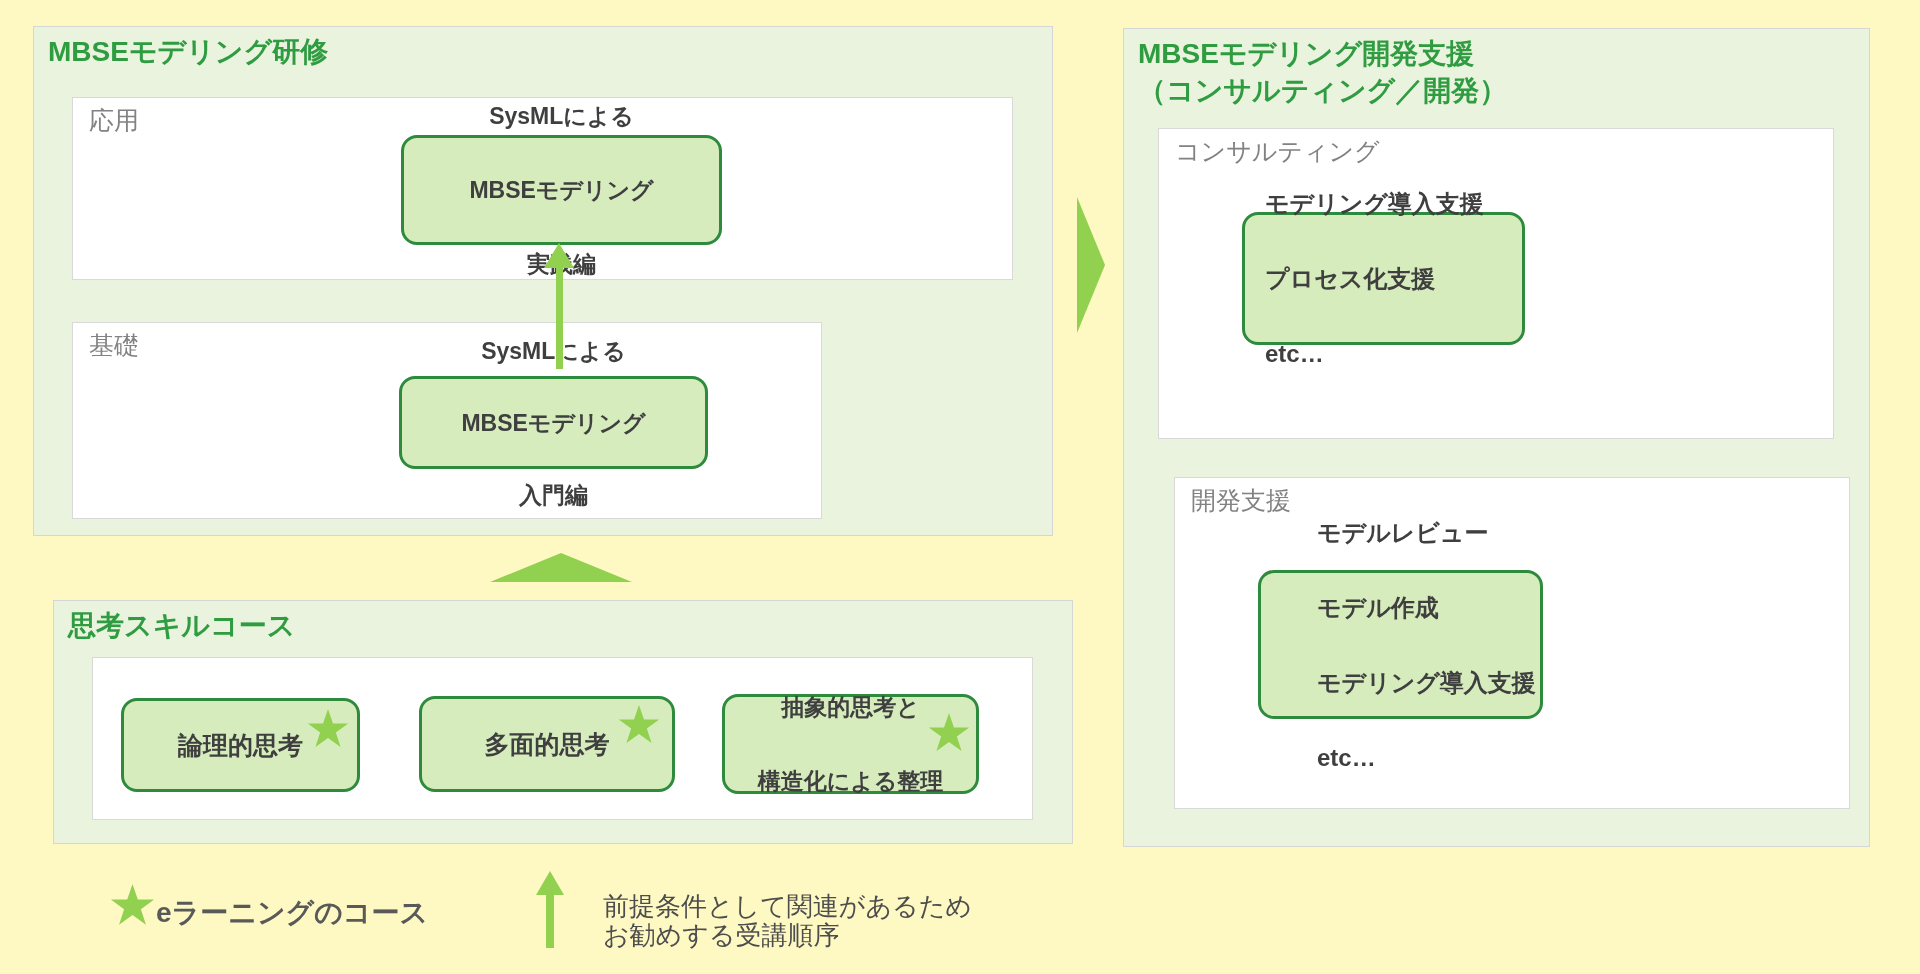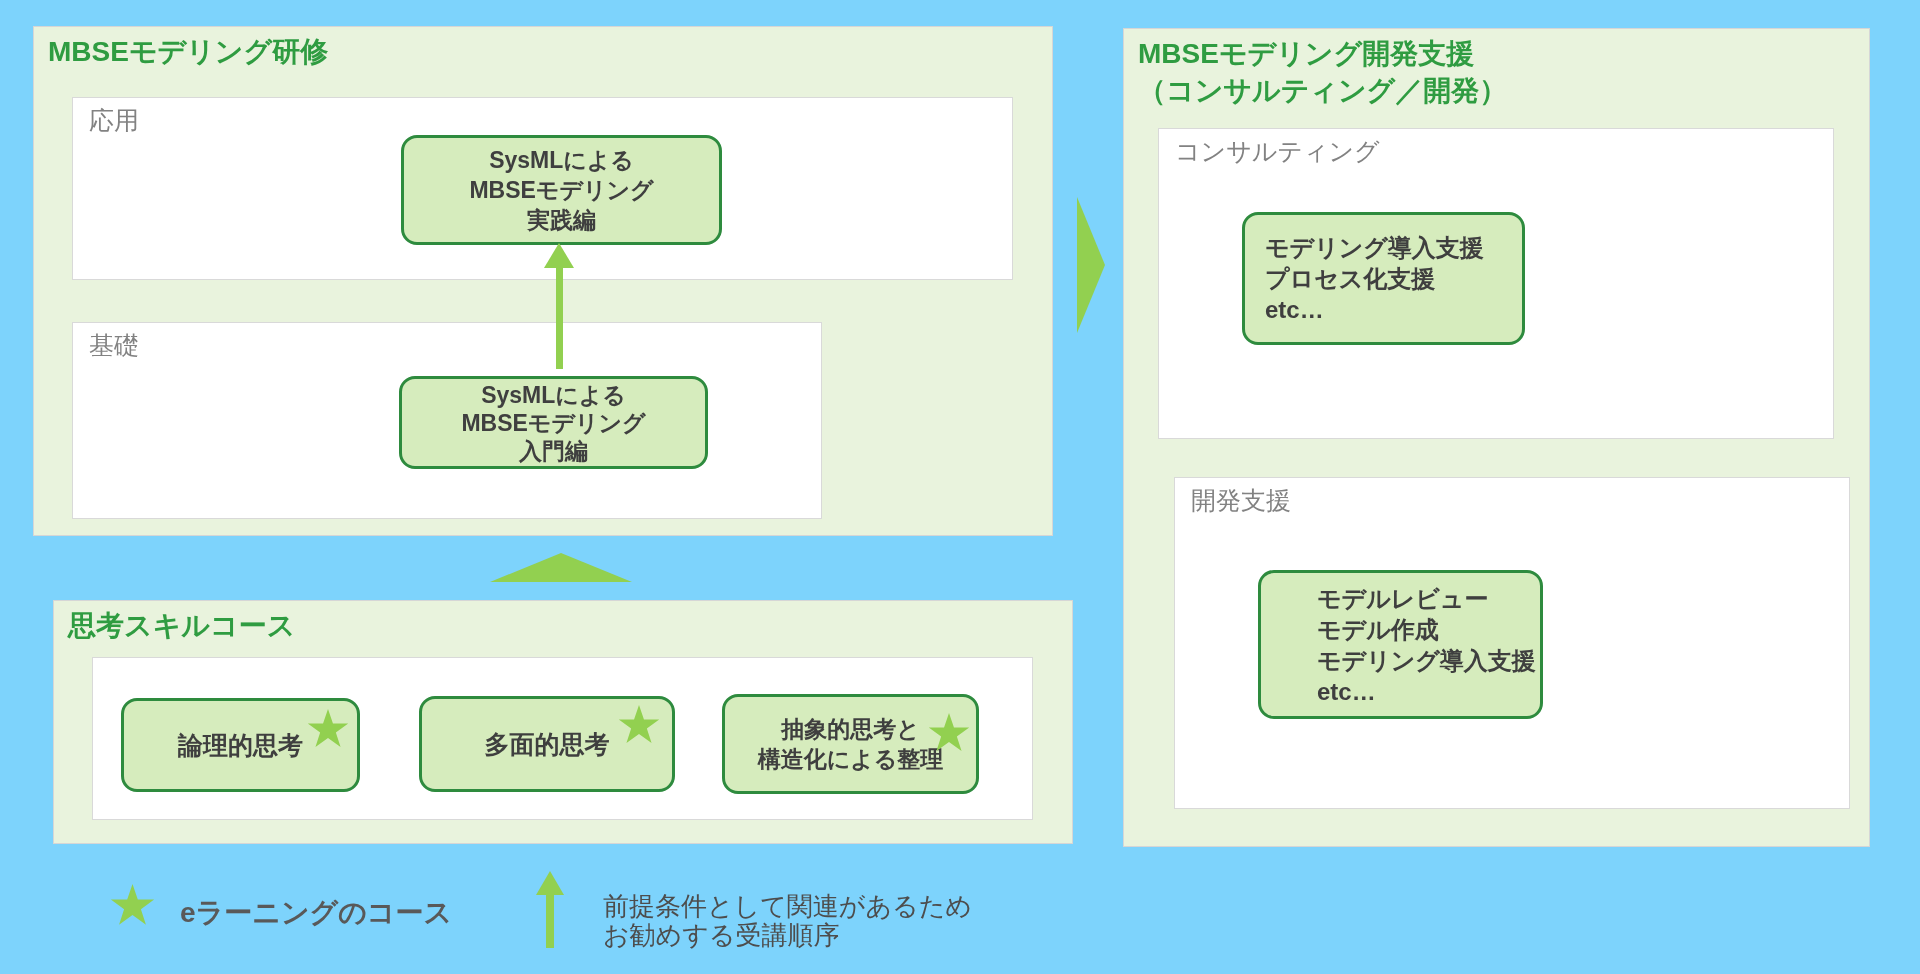--- a/index.html
+++ b/index.html
@@ -5,21 +5,21 @@
   html, body {
     margin: 0;
     padding: 0;
     background: #ffffff;
     font-family: "Liberation Sans", "DejaVu Sans", sans-serif;
   }
   #canvas {
     position: relative;
     width: 1920px;
     height: 974px;
-    background: #7dd3fc;
+    background: #fef9c3;
     overflow: hidden;
   }
 
   
   .panel {
     position: absolute;
     background: #e9f3dd;
     border: 1.5px solid #d6d6d6;
     box-sizing: border-box;
   }
@@ -58,20 +58,21 @@
     border-radius: 16px;
     box-sizing: border-box;
     color: #3f3f3f;
     font-weight: bold;
     display: flex;
     flex-direction: column;
     justify-content: center;
     align-items: center;
     text-align: center;
     z-index: 2;
+    gap: 44px;
   }
   .course.left-align {
     align-items: flex-start;
     text-align: left;
     padding-left: 56px;
   }
   .course .line { display: block; }
   .arrow-line {
     position: absolute;
     background: #92d050;
@@ -212,21 +213,21 @@
       <div class="course left-align" id="course-development" style="left:83px; top:92px; width:285px; height:149px;">
         <span class="line">モデルレビュー</span>
         <span class="line">モデル作成</span>
         <span class="line">モデリング導入支援</span>
         <span class="line">etc…</span>
       </div>
     </div>
   </div>
 
   <div class="star" style="left:110px; top:884px; width:45px; height:45px;"></div>
-  <div class="legend-star-label" style="left:180px; top:894px;">eラーニングのコース</div>
+  <div class="legend-star-label" style="left:156px; top:894px;">eラーニングのコース</div>
 
   <div class="arrow-head-up" style="left:536px; top:871px; border-left-width:14px; border-right-width:14px; border-bottom-width:24px;"></div>
   <div class="arrow-line" style="left:546px; top:893px; width:8px; height:55px;"></div>
   <div class="legend-arrow-label" style="left:603px; top:892px;">
     <span>前提条件として関連があるため</span><br>
     <span>お勧めする受講順序</span>
   </div>
 
 </div>
 

